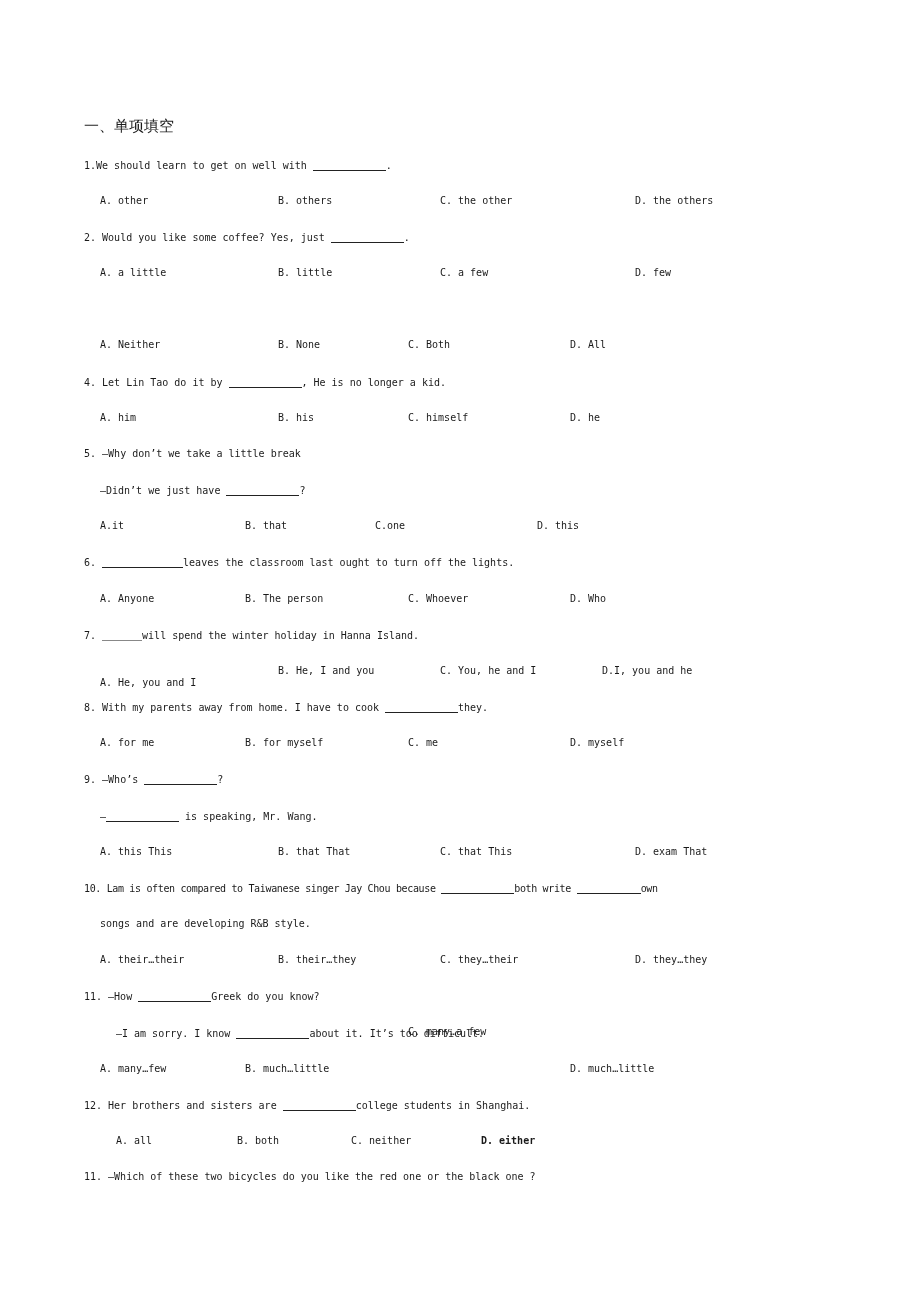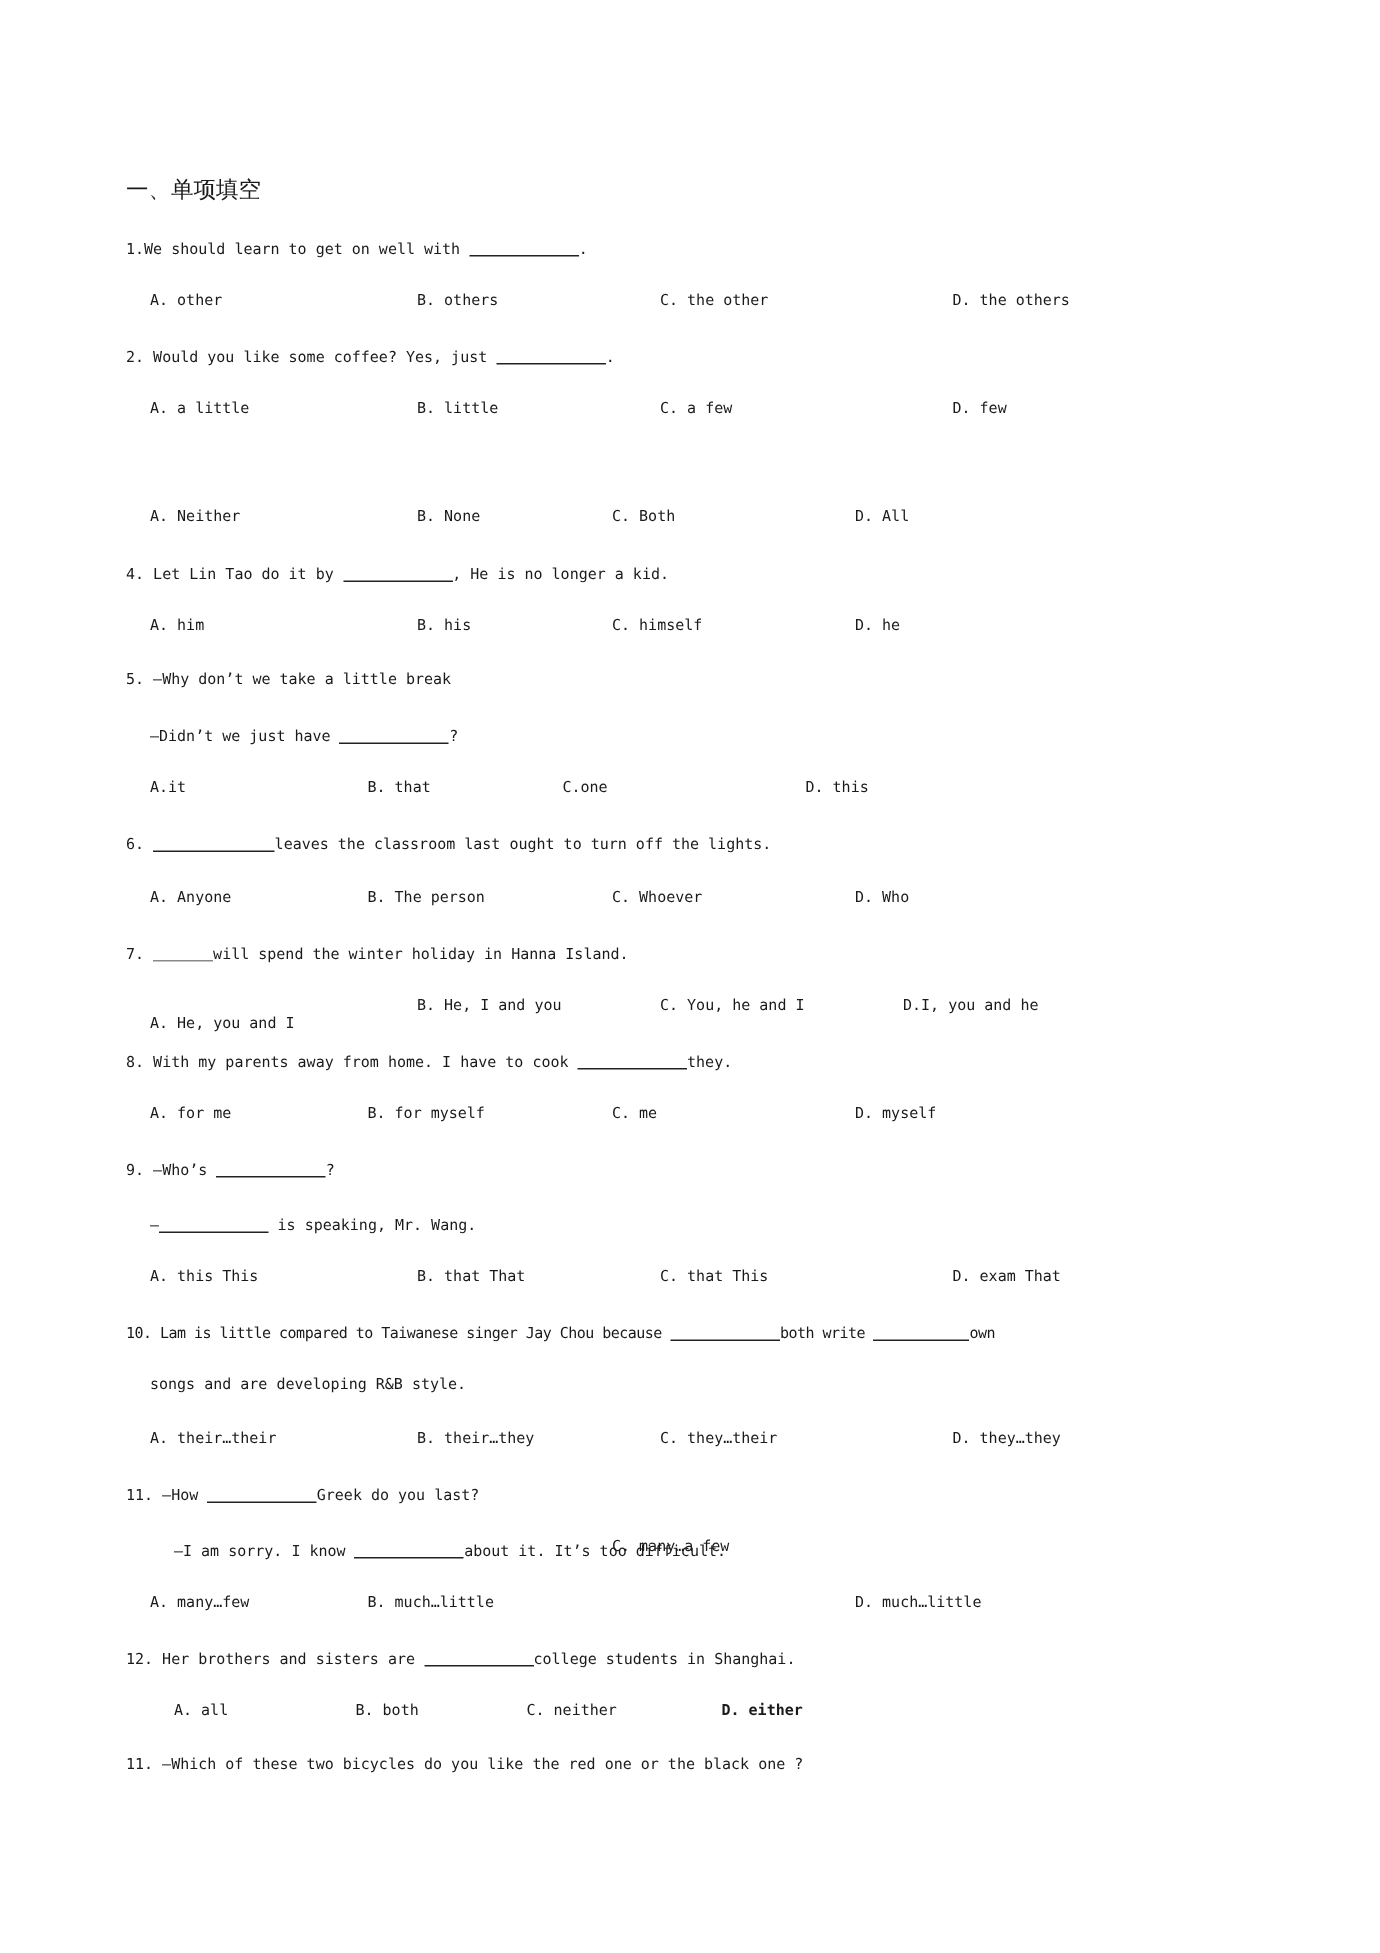--- a/index.html
+++ b/index.html
@@ -103,28 +103,28 @@
   <div class="opt" style="left:408px; top:734px;">C. me</div>
   <div class="opt" style="left:570px; top:734px;">D. myself</div>
 
   <div class="line" style="left:84px; top:770px;"><span>9.</span><span> —Who’s </span><span class="blank" style="width:73px;"></span><span>?</span></div>
   <div class="line" style="left:100px; top:807px;"><span>—</span><span class="blank" style="width:73px;"></span><span> is speaking, Mr. Wang.</span></div>
   <div class="opt" style="left:100px; top:843px;">A. this This</div>
   <div class="opt" style="left:278px; top:843px;">B. that That</div>
   <div class="opt" style="left:440px; top:843px;">C. that This</div>
   <div class="opt" style="left:635px; top:843px;">D. exam That</div>
 
-  <div class="line" style="left:84px; top:879px; letter-spacing:-0.35px;"><span>10.</span><span> Lam is little compared to Taiwanese singer Jay Chou because </span><span class="blank" style="width:73px;"></span><span>both write </span><span class="blank" style="width:64px;"></span><span>own</span></div>
+  <div class="line" style="left:84px; top:879px; letter-spacing:-0.35px;"><span>10.</span><span> Lam is often compared to Taiwanese singer Jay Chou because </span><span class="blank" style="width:73px;"></span><span>both write </span><span class="blank" style="width:64px;"></span><span>own</span></div>
   <div class="line" style="left:100px; top:915px;">songs and are developing R&amp;B style.</div>
   <div class="opt" style="left:100px; top:951px;">A. their…their</div>
   <div class="opt" style="left:278px; top:951px;">B. their…they</div>
   <div class="opt" style="left:440px; top:951px;">C. they…their</div>
   <div class="opt" style="left:635px; top:951px;">D. they…they</div>
 
-  <div class="line" style="left:84px; top:987px;"><span>11.</span><span> —How </span><span class="blank" style="width:73px;"></span><span>Greek do you last?</span></div>
+  <div class="line" style="left:84px; top:987px;"><span>11.</span><span> —How </span><span class="blank" style="width:73px;"></span><span>Greek do you know?</span></div>
   <div class="line" style="left:116px; top:1024px;"><span>—I am sorry. I know </span><span class="blank" style="width:73px;"></span><span>about it. It’s too difficult.</span></div>
   <div class="opt" style="left:100px; top:1060px;">A. many…few</div>
   <div class="opt" style="left:245px; top:1060px;">B. much…little</div>
   <div class="opt" style="left:408px; top:1023px;">C. many…a few</div>
   <div class="opt" style="left:570px; top:1060px;">D. much…little</div>
 
   <div class="line" style="left:84px; top:1096px;"><span>12.</span><span> Her brothers and sisters are </span><span class="blank" style="width:73px;"></span><span>college students in Shanghai.</span></div>
   <div class="opt" style="left:116px; top:1132px;">A. all</div>
   <div class="opt" style="left:237px; top:1132px;">B. both</div>
   <div class="opt" style="left:351px; top:1132px;">C. neither</div>

